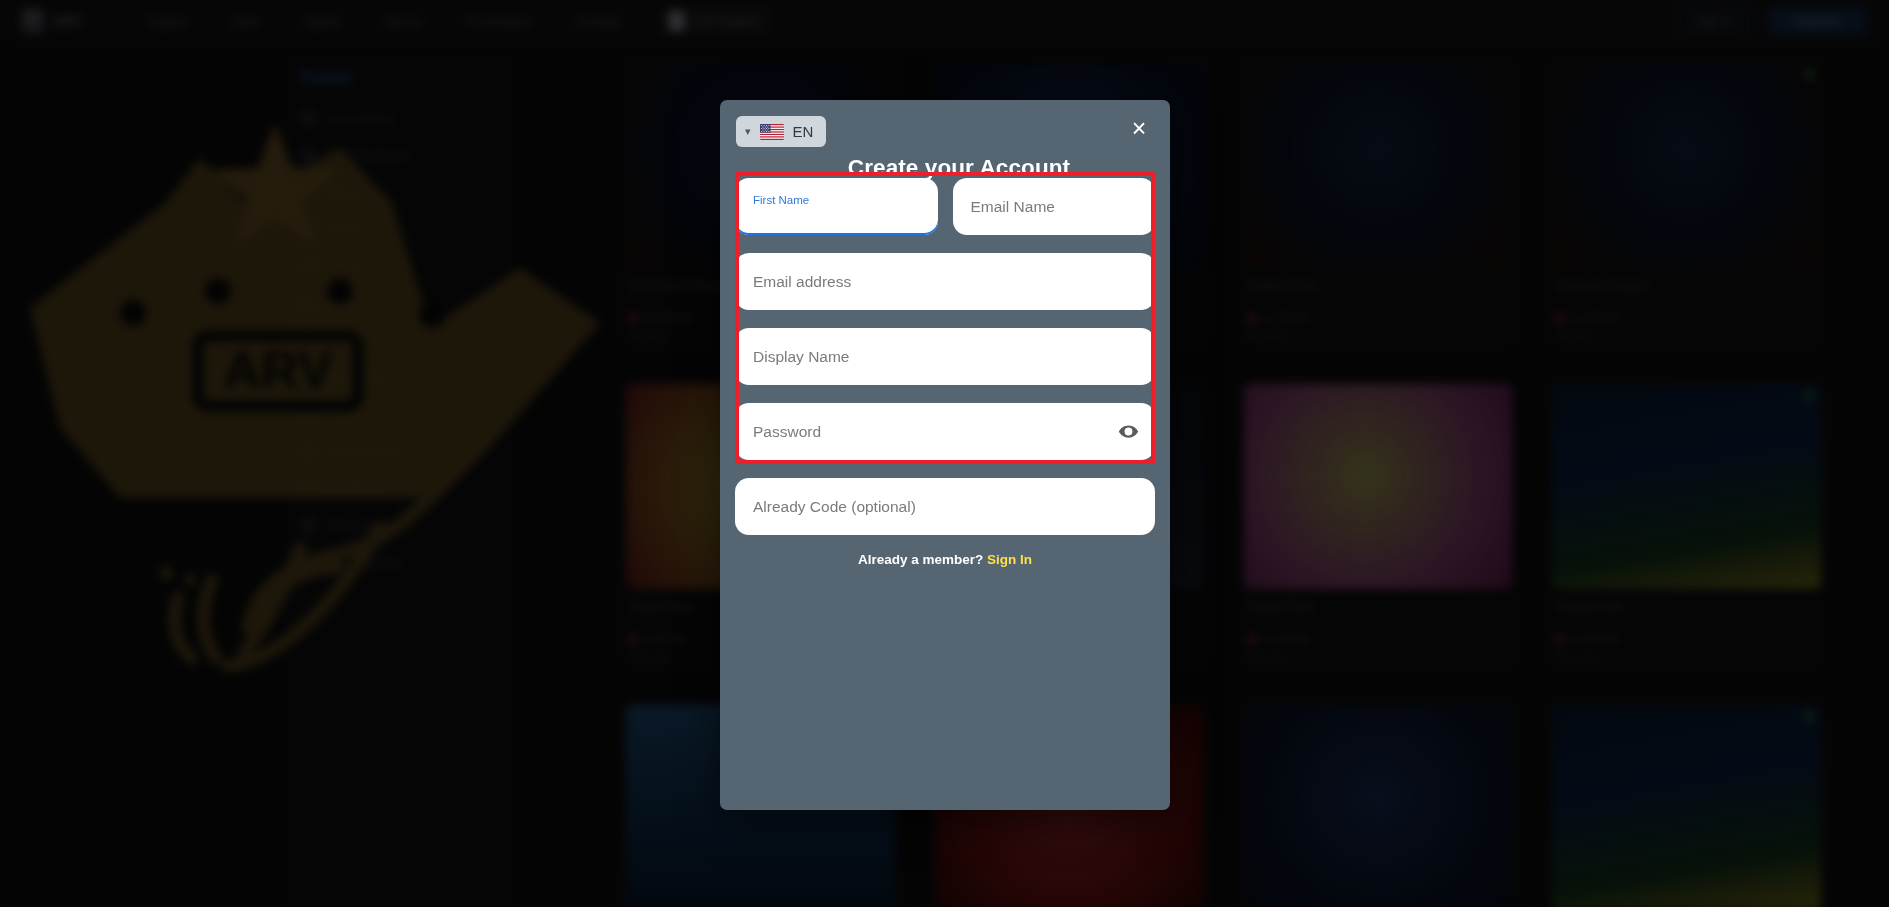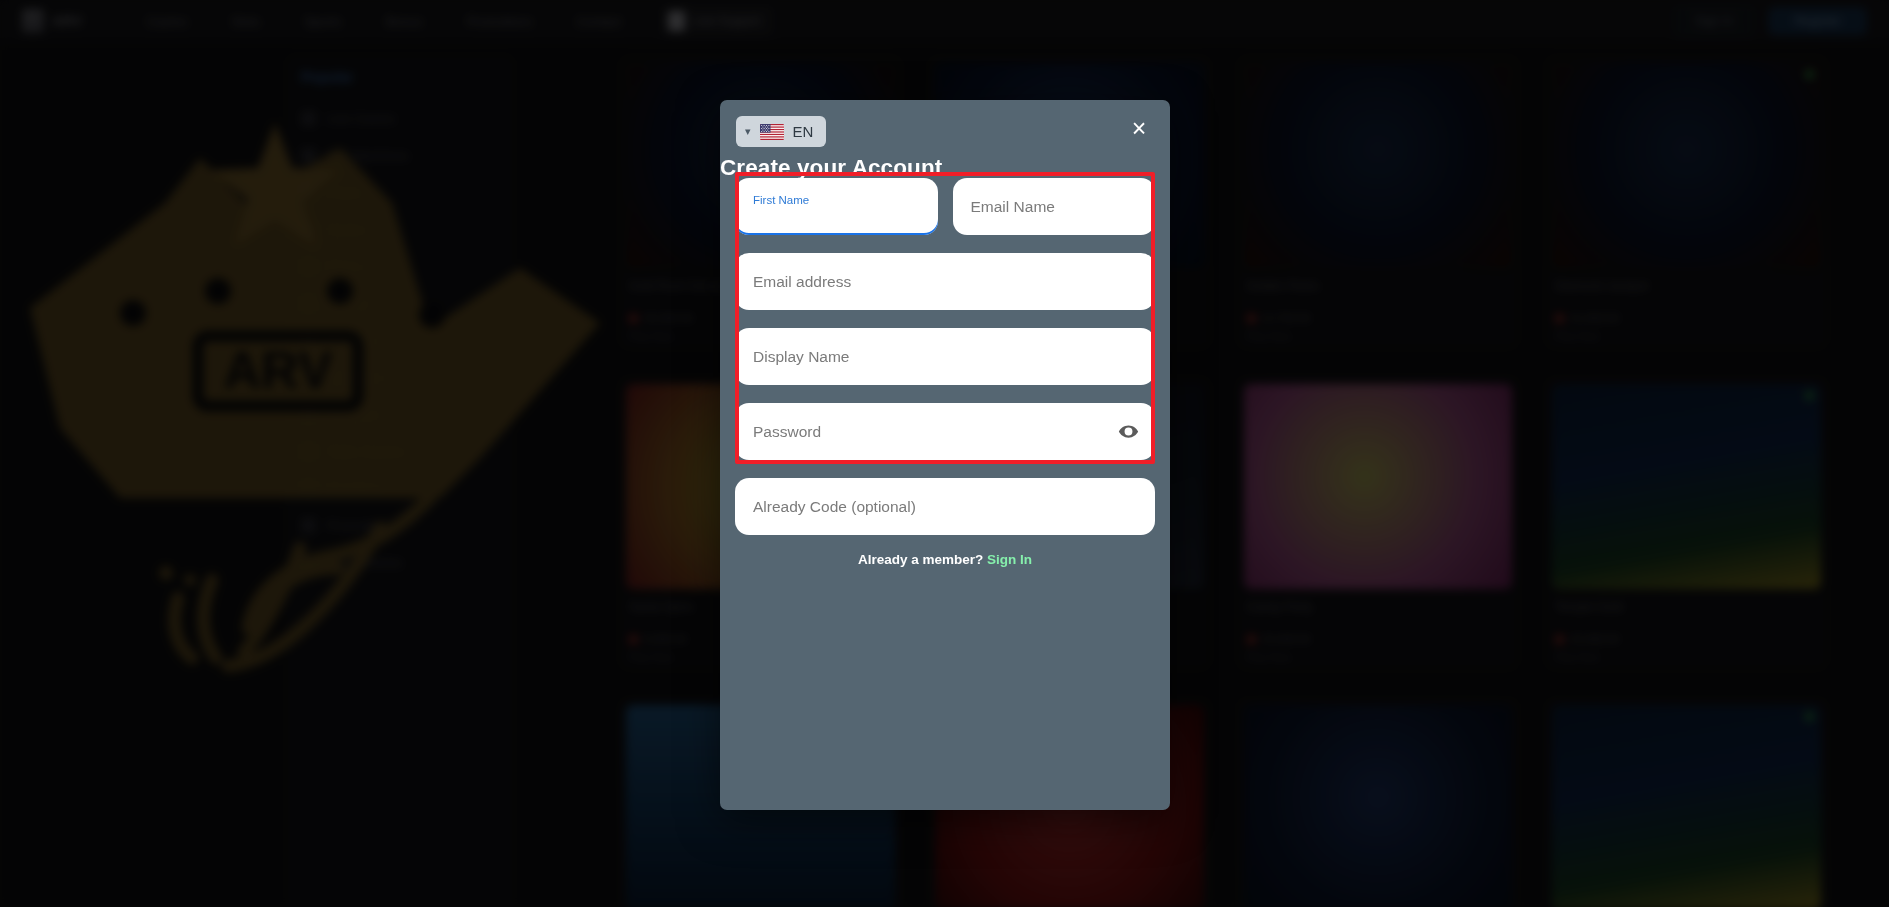--- a/index.html
+++ b/index.html
@@ -124,23 +124,24 @@
 
   .close-btn {
     position:absolute; right:16px; top:13px;
     width:30px; height:30px;
     display:flex; align-items:center; justify-content:center;
     color:#ffffff; font-size:25px; font-weight:400; line-height:1;
     cursor:pointer;
   }
 
   .modal-title {
-    position:absolute; top:55px; left:0; right:0; text-align:left;
+    position:absolute; top:55px; left:0; right:0; text-align:center;
     color:#ffffff; font-size:22.5px; font-weight:700;
     letter-spacing:.1px;
+    padding-left:28px;
   }
 
   
   .highlight-box {
     position:absolute; left:15px; top:72px; width:420px; height:292px;
     border:4px solid #f01e28; border-radius:2px; pointer-events:none;
   }
 
   .form-area { position:absolute; left:15px; top:78px; right:15px; }
 
@@ -176,21 +177,21 @@
     background:#7b8792; color:#e7ecef; border:none; border-radius:6px;
     font-size:17px; font-weight:700;
     font-family:"Liberation Sans", sans-serif;
     cursor:not-allowed;
   }
 
   .footer-line {
     text-align:center; margin-top:17px;
     color:#ffffff; font-size:13.5px; font-weight:700;
   }
-  .footer-link { color:#86efac; font-weight:700; cursor:pointer; }
+  .footer-link { color:#fde047; font-weight:700; cursor:pointer; }
 </style>
 </head>
 <body>
 
 <div id="page-root">
 
   <div class="bg-layer">
 
     <div class="topbar">
       <div class="brand">

